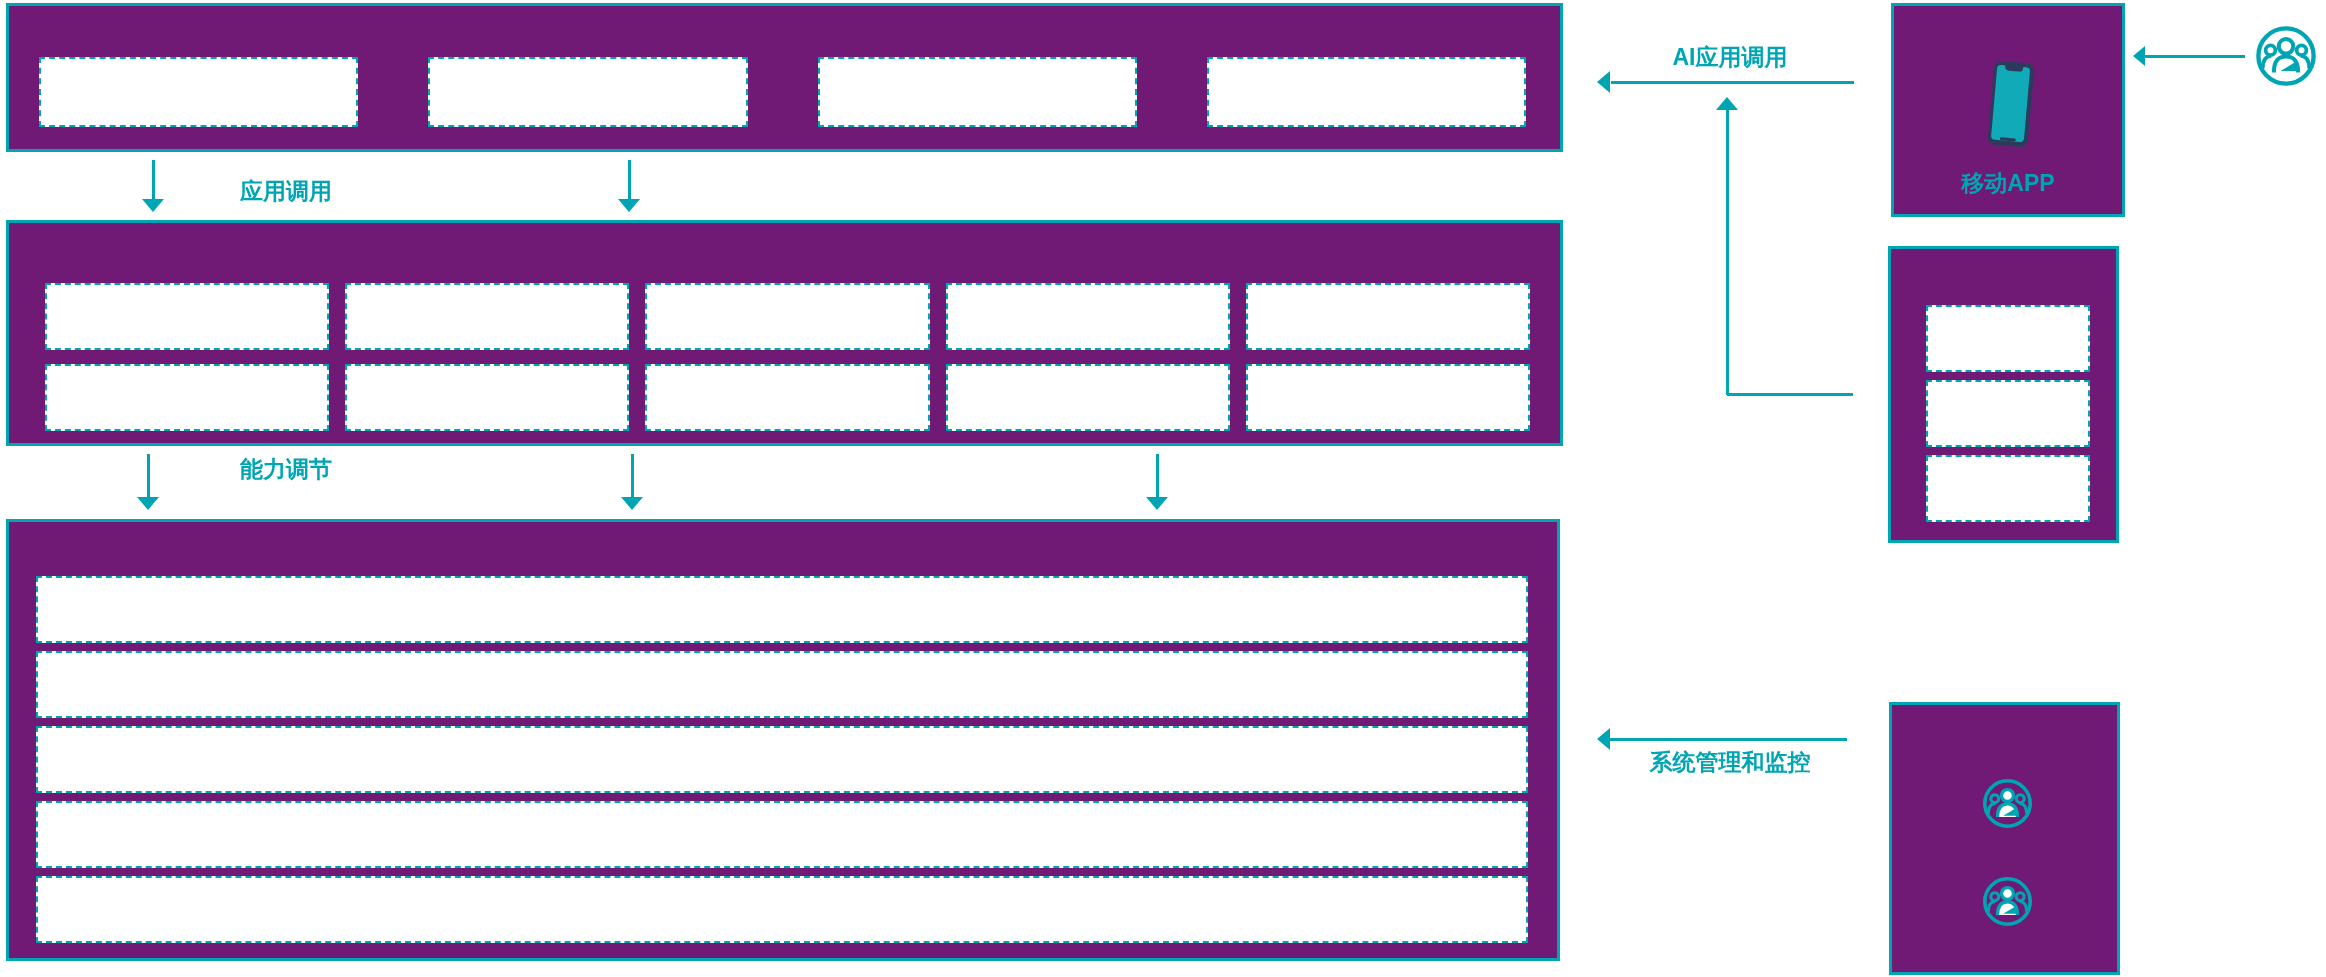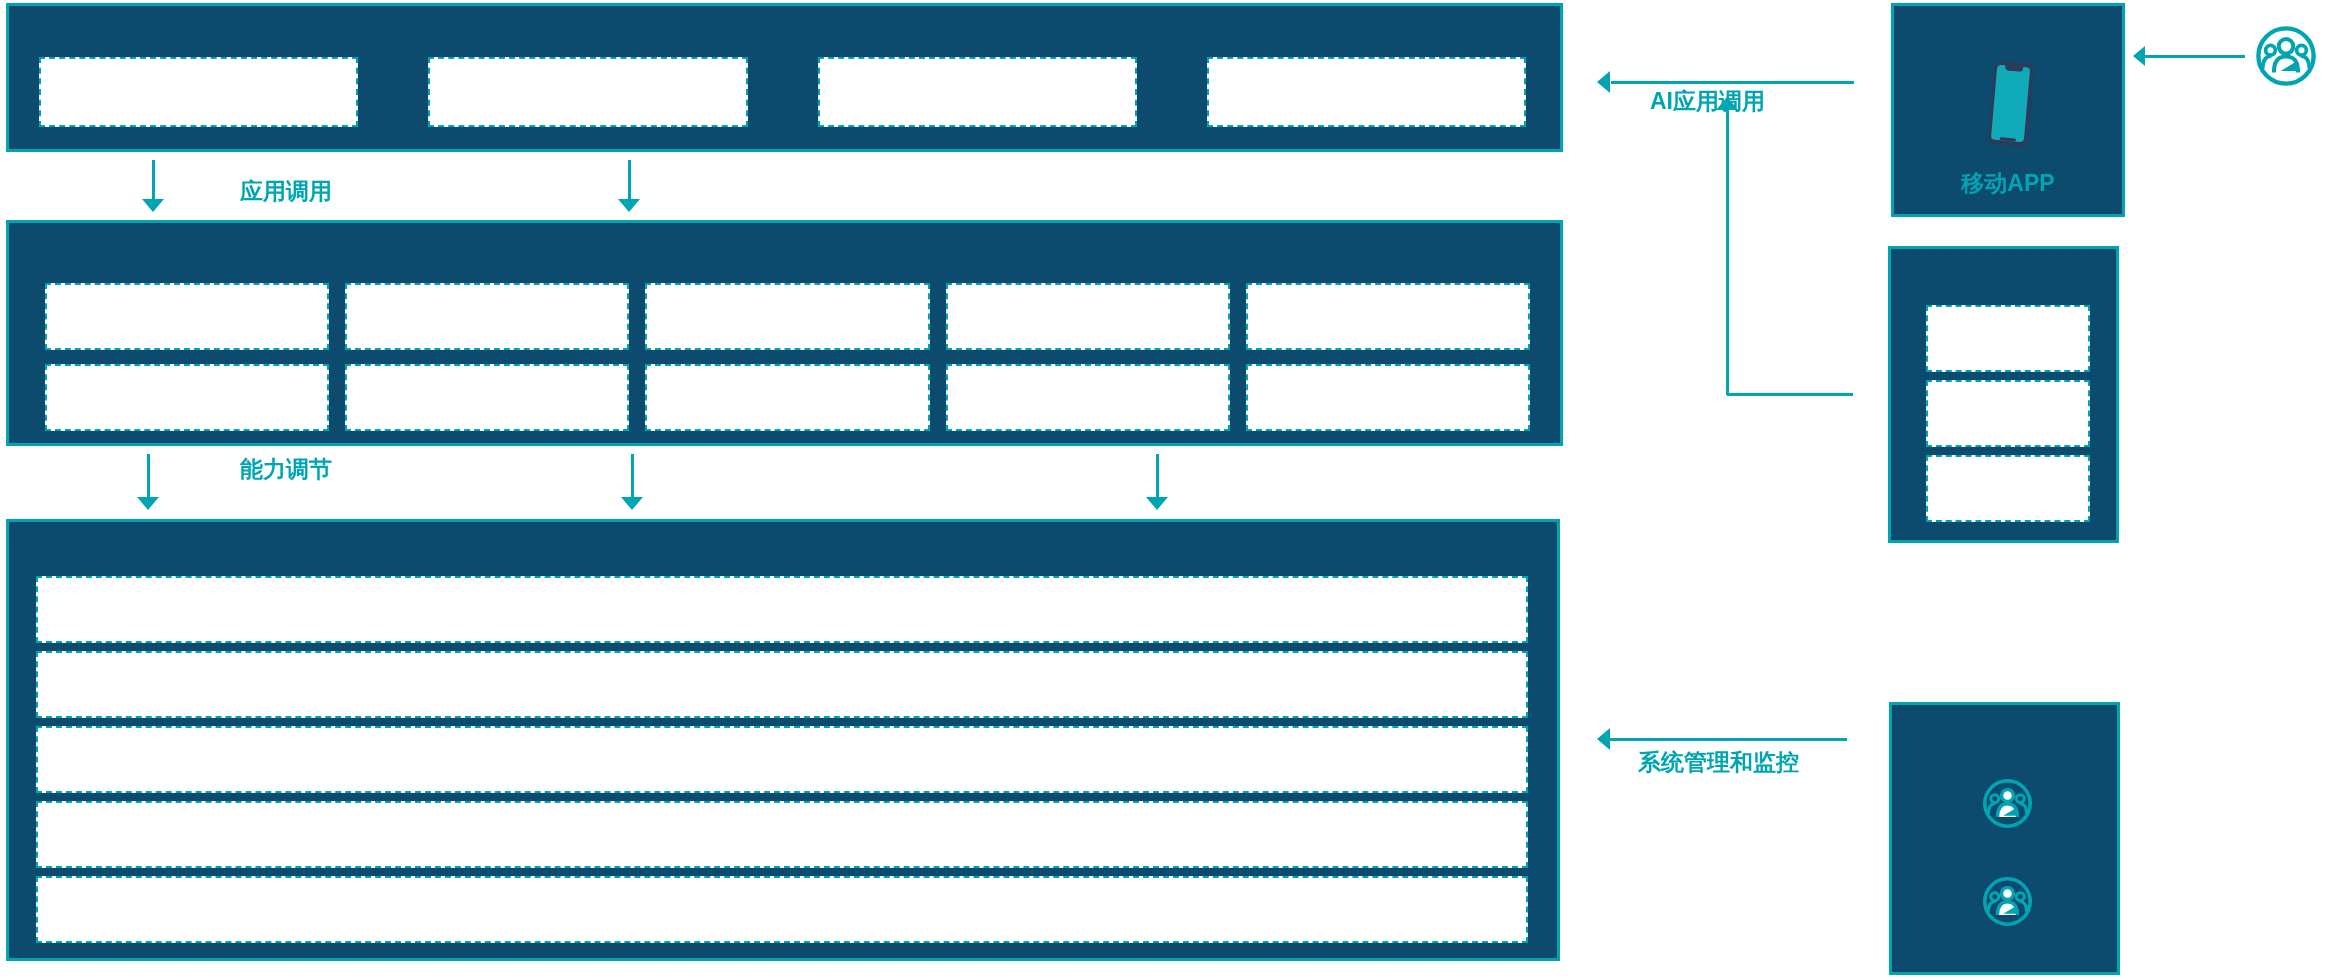--- a/index.html
+++ b/index.html
@@ -6,21 +6,21 @@
     --accent:#00A5B4;
     --phone-body:#2B3B5C;
     --phone-screen:#10AAB9;
   }
   html,body{margin:0;padding:0;background:#fff;}
   #canvas{
     position:relative;width:2326px;height:977px;background:#ffffff;
     font-family:"Liberation Sans",sans-serif;overflow:hidden;
   }
   
-  .layer{position:absolute;border:3px solid var(--accent);background:#0c4a6e;box-sizing:border-box;}
+  .layer{position:absolute;border:3px solid var(--accent);background:#701a75;box-sizing:border-box;}
   #layer1{left:6px;top:3px;width:1557px;height:149px;}
   #layer2{left:6px;top:220px;width:1557px;height:226px;}
   #layer3{left:6px;top:519px;width:1554px;height:442px;}
   
   .grid{position:absolute;display:grid;box-sizing:border-box;}
   #layer1-grid{left:30px;top:51px;width:1487px;height:70px;grid-template-columns:repeat(4,1fr);gap:70px;}
   #layer2-grid{left:36px;top:60px;width:1485px;height:148px;grid-template-columns:repeat(5,1fr);grid-template-rows:67px 67px;gap:14px 16px;}
   #layer3-grid{left:27px;top:54px;width:1492px;grid-template-columns:1fr;grid-template-rows:repeat(5,67px);gap:8px;}
   #gw-grid{left:35px;top:56px;width:164px;grid-template-columns:1fr;grid-template-rows:repeat(3,67px);gap:8px;}
   .ph{border:2px dashed var(--accent);background:#fff;box-sizing:border-box;}
@@ -28,22 +28,22 @@
   #app-box{left:1891px;top:3px;width:234px;height:214px;}
   #gw-box{left:1888px;top:246px;width:231px;height:297px;}
   #admin-box{left:1889px;top:702px;width:231px;height:273px;}
   
   .flabel{
     position:absolute;color:var(--accent);font-weight:700;font-size:23px;
     line-height:1;white-space:nowrap;
   }
   #label-app-call{left:240px;top:180px;}
   #label-cap-adj{left:240px;top:458px;}
-  #label-ai{left:1650px;top:46px;width:160px;margin-top:44px;}
-  #label-sys{left:1638px;top:751px;width:184px;text-align:left;}
+  #label-ai{left:1650px;top:46px;width:160px;text-align:center;}
+  #label-sys{left:1638px;top:751px;width:184px;text-align:center;}
   #app-box-label{position:absolute;left:0;right:0;top:166px;text-align:center;color:var(--accent);font-weight:700;font-size:23px;line-height:1;}
   
   .vline{position:absolute;width:3px;background:var(--accent);}
   .hline{position:absolute;height:3px;background:var(--accent);}
   .head-down{position:absolute;width:0;height:0;border-left:11px solid transparent;border-right:11px solid transparent;border-top:13px solid var(--accent);}
   .head-up{position:absolute;width:0;height:0;border-left:11px solid transparent;border-right:11px solid transparent;border-bottom:13px solid var(--accent);}
   .head-left{position:absolute;width:0;height:0;border-top:11px solid transparent;border-bottom:11px solid transparent;border-right:13px solid var(--accent);}
   .head-left-sm{position:absolute;width:0;height:0;border-top:10px solid transparent;border-bottom:10px solid transparent;border-right:12px solid var(--accent);}
   
   #phone{position:absolute;left:97px;top:56px;width:40px;height:84px;background:var(--phone-body);border-radius:7px;transform:rotate(5deg);}

